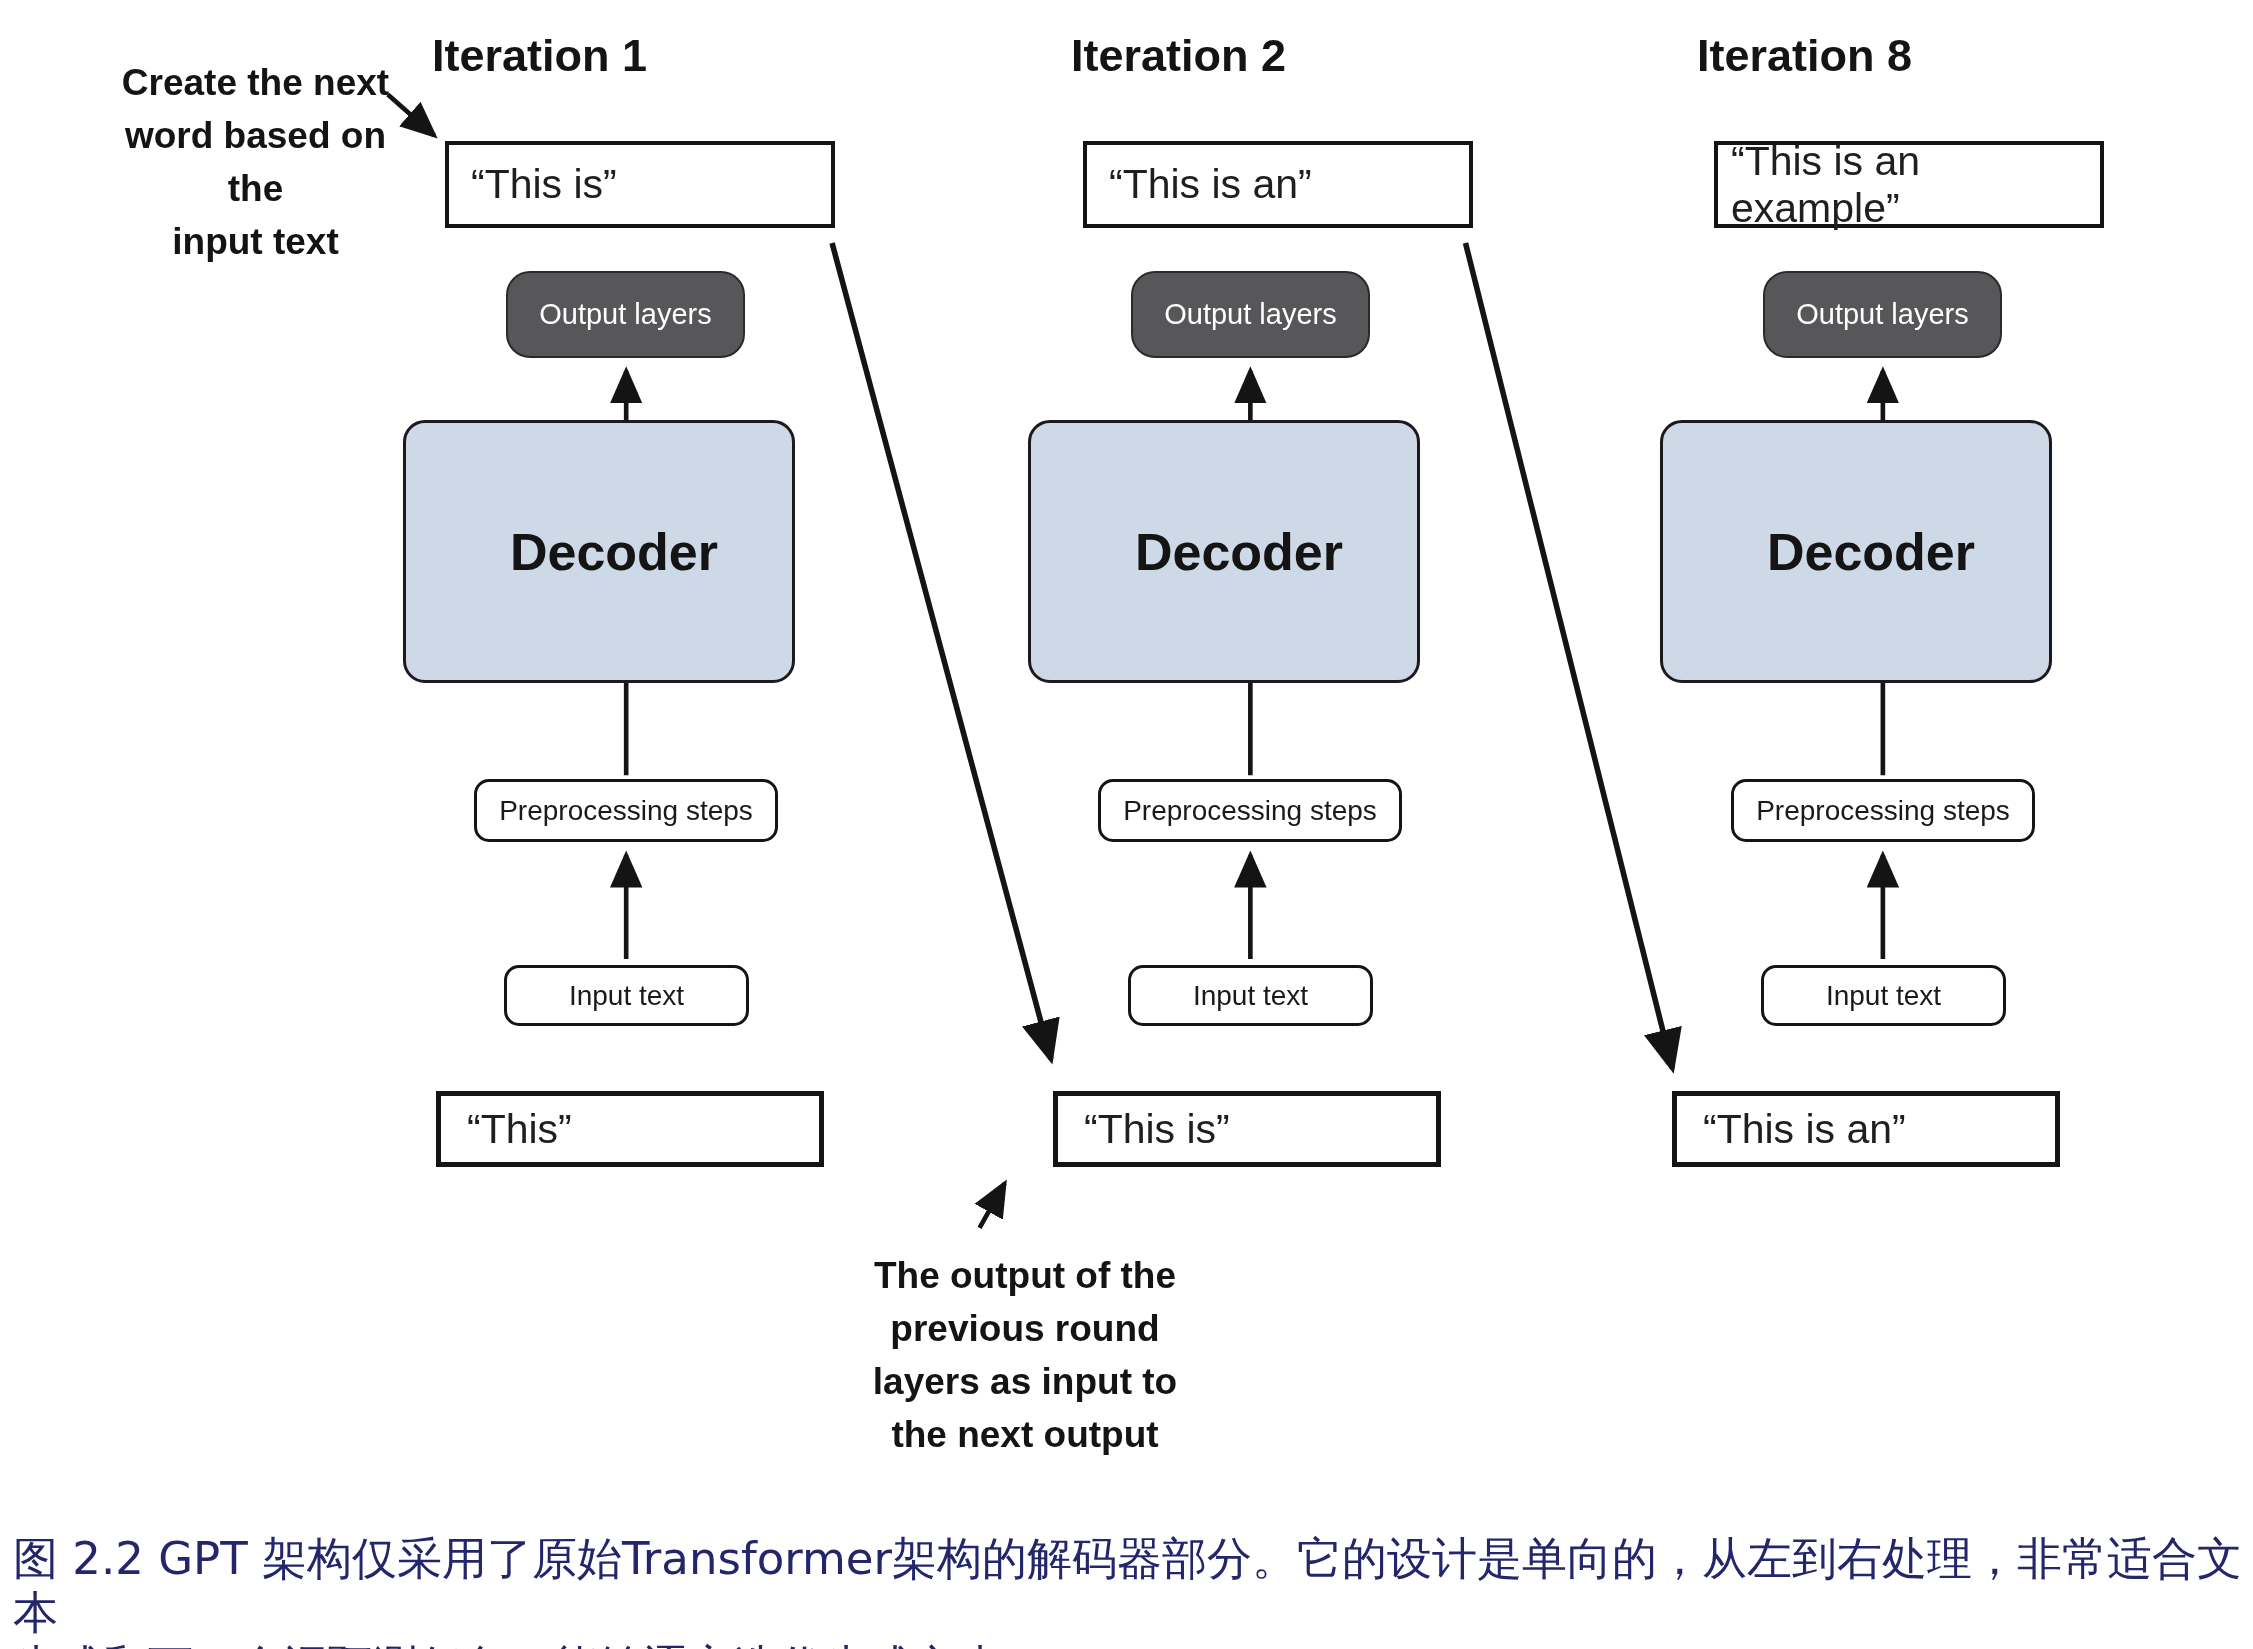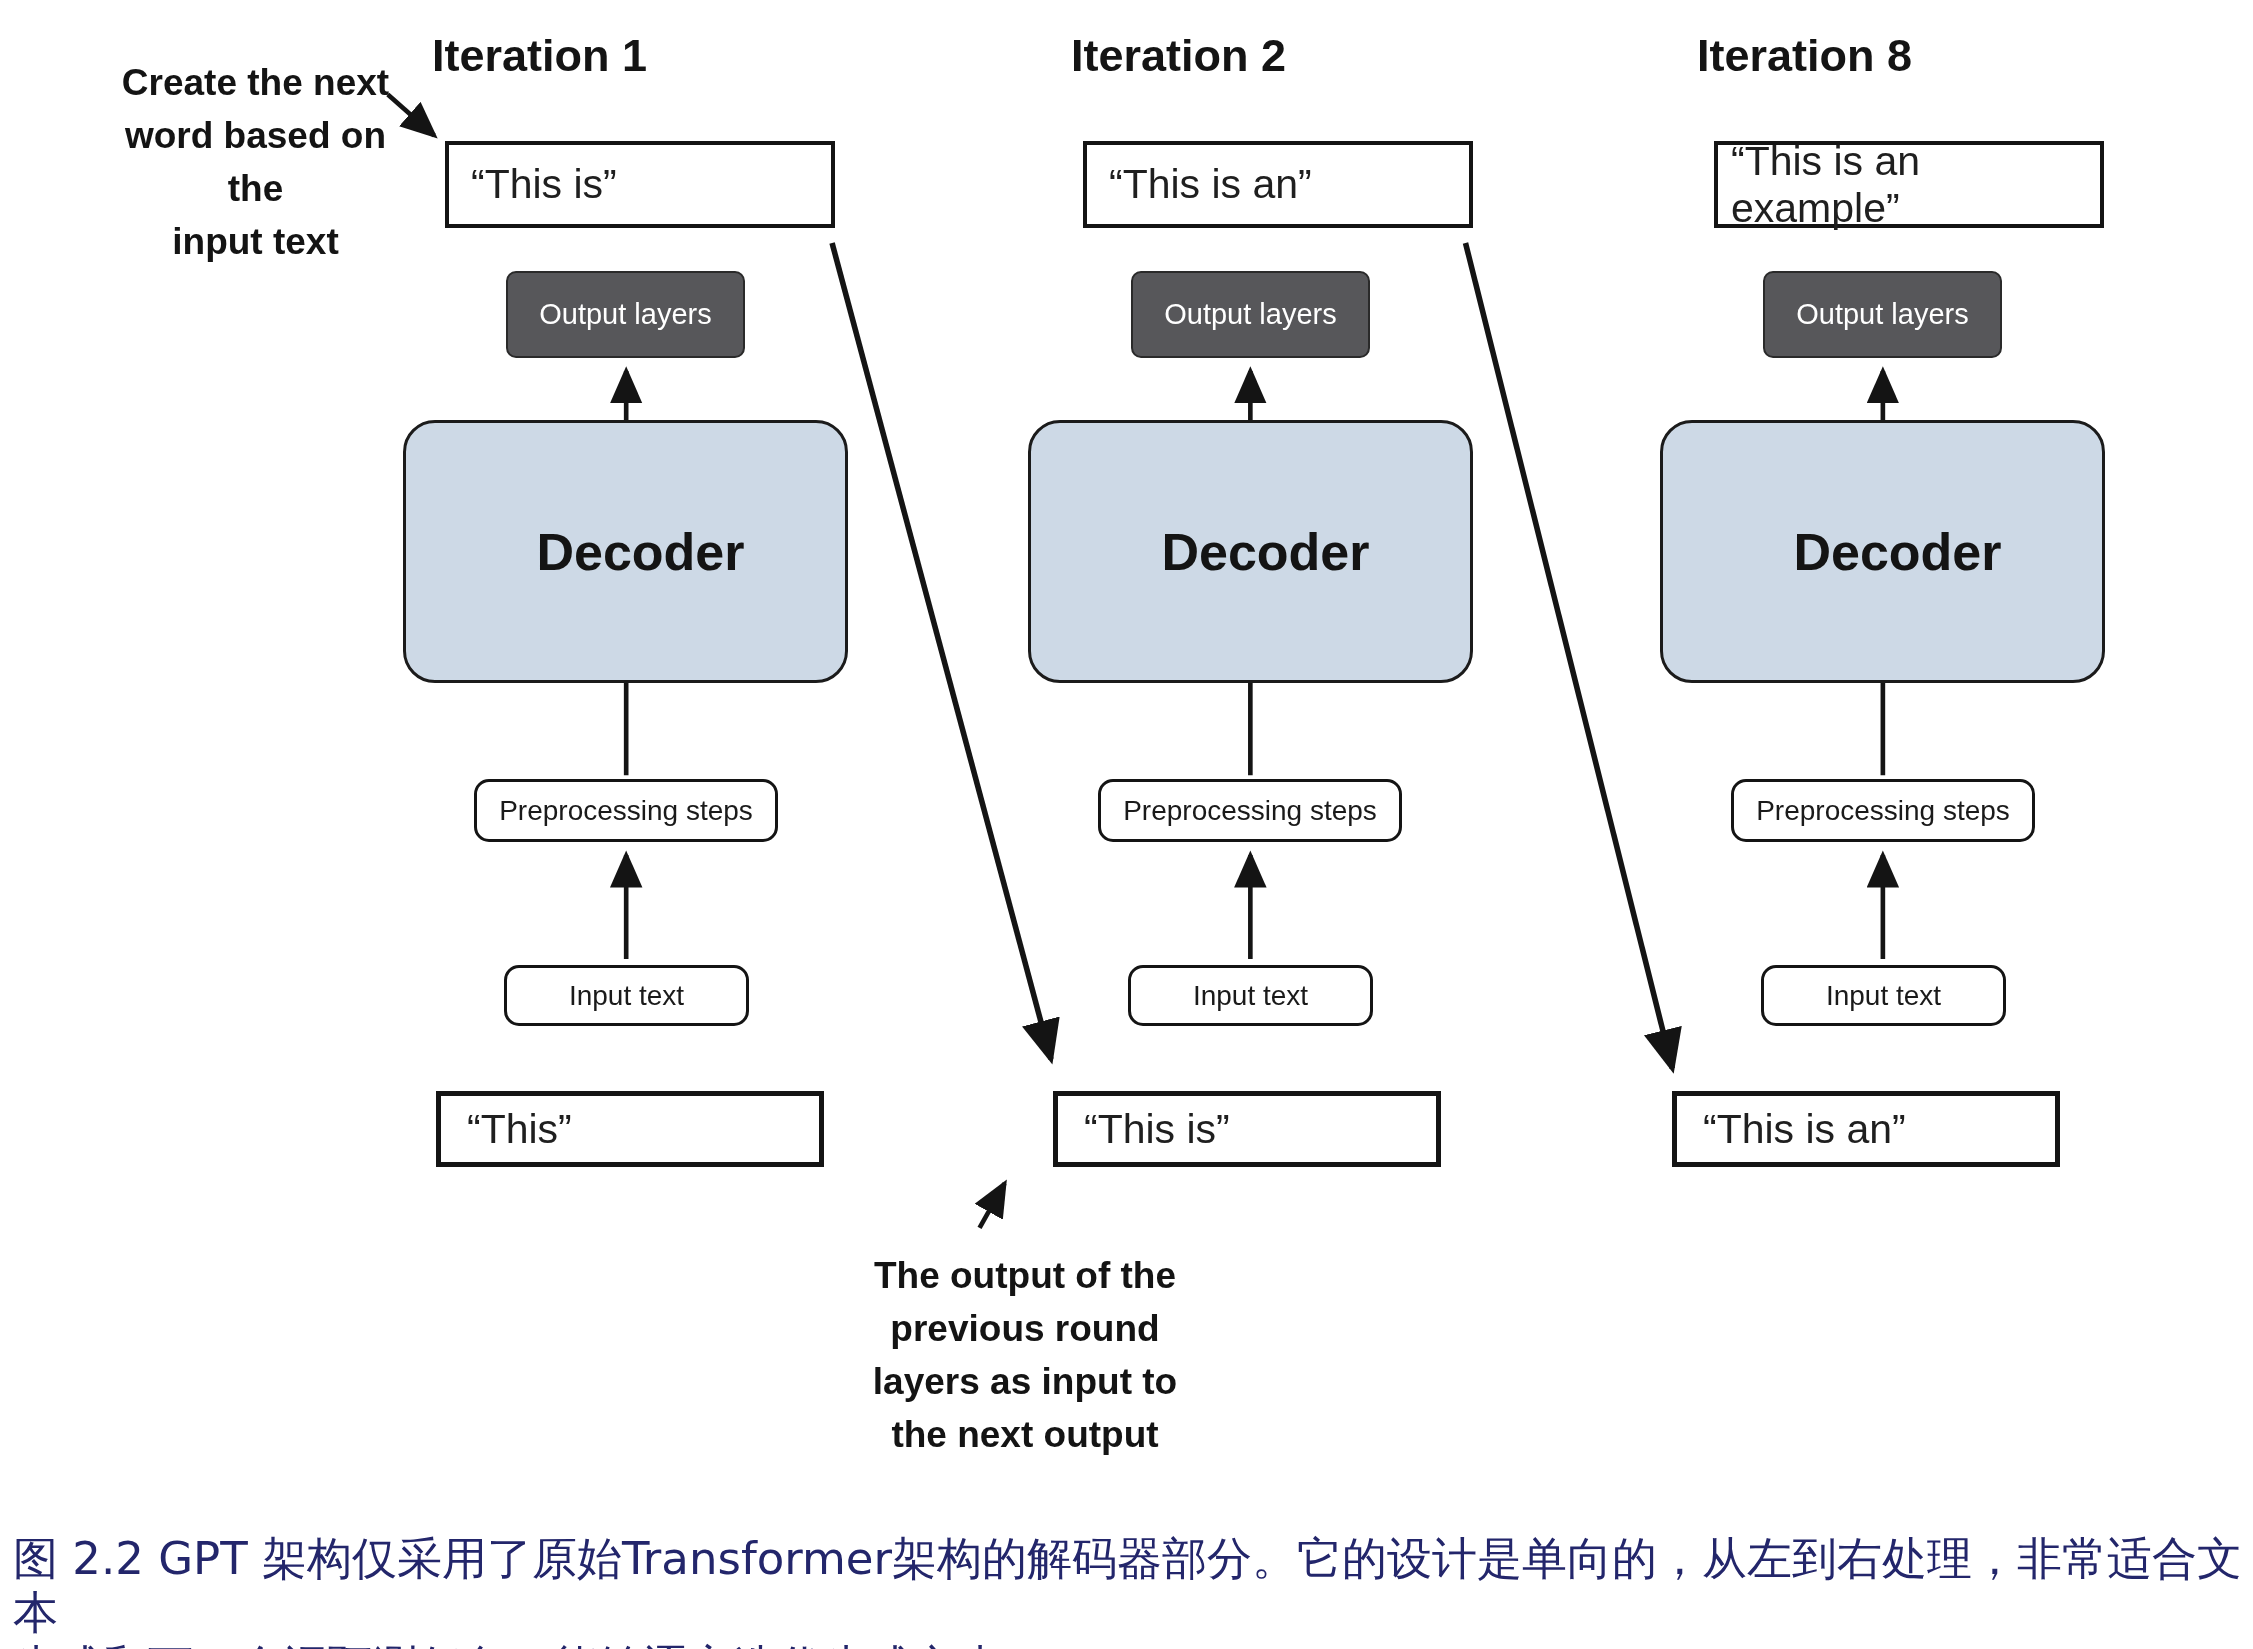--- a/index.html
+++ b/index.html
@@ -10,25 +10,25 @@
   .abs{position:absolute;box-sizing:border-box;}
   .iter-title{top:30px;width:390px;height:52px;font-size:45px;font-weight:bold;
     text-align:left;color:#141414;}
   .t1{left:432px;} .t2{left:1071px;} .t3{left:1697px;}
 
   .obox{top:141px;width:390px;height:87px;background:#fff;border:4.6px solid #141414;
     display:flex;align-items:center;padding-left:22px;font-size:41px;color:#1f1f1f;}
   .o1{left:445px;} .o2{left:1083px;} .o3{left:1714px;padding-left:13px;}
 
   .olayers{top:271px;width:239px;height:87px;background:#57575a;border:2.8px solid #2a2a2a;
-    border-radius:10px;color:#ffffff;font-size:29px;display:flex;align-items:center;justify-content:center;}
+    border-radius:24px;color:#ffffff;font-size:29px;display:flex;align-items:center;justify-content:center;}
   .l1{left:506px;} .l2{left:1131px;} .l3{left:1763px;}
 
-  .decoder{top:420px;width:445px;height:263px;background:#cdd9e6;border:3.7px solid #1b1b1b;
-    border-radius:32px;font-size:52px;font-weight:bold;color:#141414;
+  .decoder{top:420px;width:392px;height:263px;background:#cdd9e6;border:3.7px solid #1b1b1b;
+    border-radius:22px;font-size:52px;font-weight:bold;color:#141414;
     display:flex;align-items:center;justify-content:center;padding-left:30px;}
   .d1{left:403px;} .d2{left:1028px;} .d3{left:1660px;}
 
   .prep{top:779px;width:304px;height:63px;background:#fff;border:3.7px solid #141414;
     border-radius:15px;font-size:28px;display:flex;align-items:center;justify-content:center;}
   .p1{left:474px;} .p2{left:1098px;} .p3{left:1731px;}
 
   .inputt{top:965px;width:245px;height:61px;background:#fff;border:3.7px solid #141414;
     border-radius:15px;font-size:28px;display:flex;align-items:center;justify-content:center;}
   .i1{left:504px;} .i2{left:1128px;} .i3{left:1761px;}

